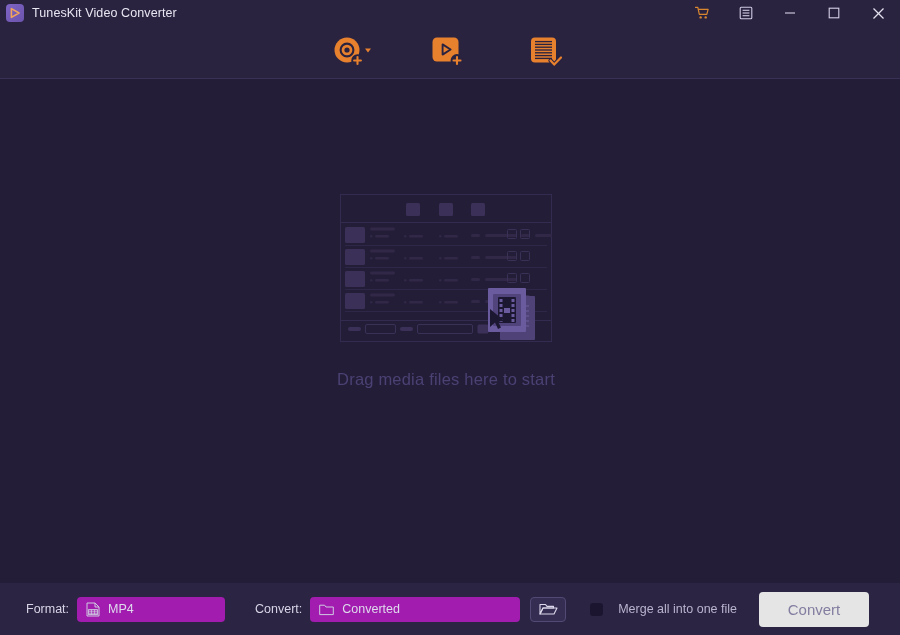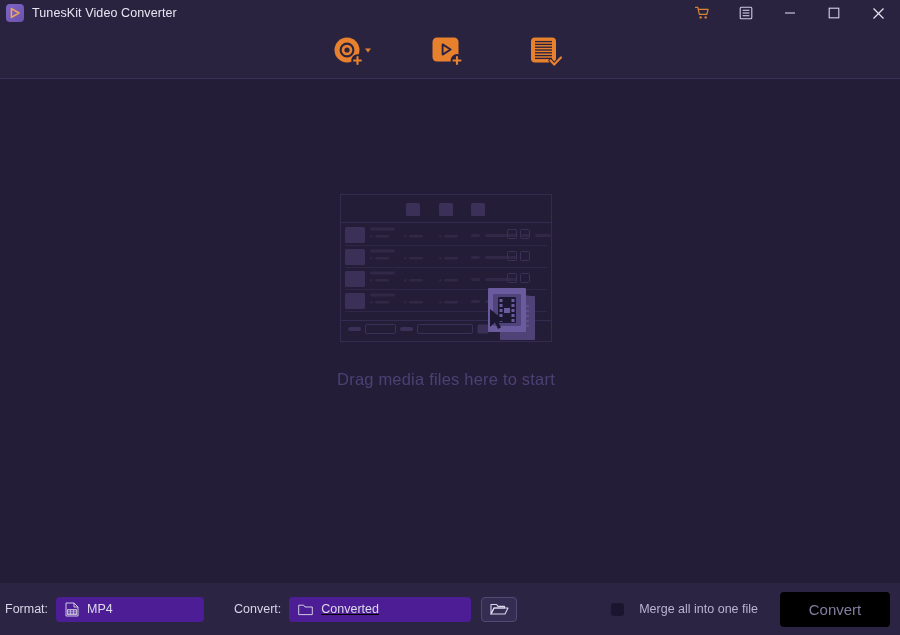--- a/index.html
+++ b/index.html
@@ -120,42 +120,42 @@
     user-select: none;
   }
 
   
   .bottombar {
     height: 52px;
     min-height: 52px;
     background: #2b2442;
     display: flex;
     align-items: center;
-    padding: 0 5px;
+    padding: 0 26px;
     box-sizing: border-box;
     gap: 0;
   }
   .bb-label {
     color: #d8d5e8;
     font-size: 12.5px;
     margin-right: 8px;
     white-space: nowrap;
   }
   .combo {
     height: 25px;
-    background: #4c1d95;
+    background: #a21caf;
     border-radius: 4px;
     display: flex;
     align-items: center;
     padding: 0 9px;
     box-sizing: border-box;
     gap: 8px;
   }
   .combo.format { width: 148px; }
-  .combo.output { width: 182px; text-decoration: underline; }
+  .combo.output { width: 210px; }
   .combo-text {
     color: #dedbec;
     font-size: 12.5px;
     white-space: nowrap;
     overflow: hidden;
     text-overflow: ellipsis;
   }
   .browse-btn {
     width: 36px;
     height: 25px;
@@ -184,21 +184,21 @@
   }
   .merge-label {
     color: #b9b4cf;
     font-size: 12.5px;
     white-space: nowrap;
   }
   .convert-btn {
     width: 110px;
     height: 35px;
     border-radius: 4px;
-    background: #000000;
+    background: #e5e5e5;
     color: #837da0;
     font-size: 15px;
     display: flex;
     align-items: center;
     justify-content: center;
     margin-right: 5px;
     user-select: none;
   }
 </style>
 </head>

